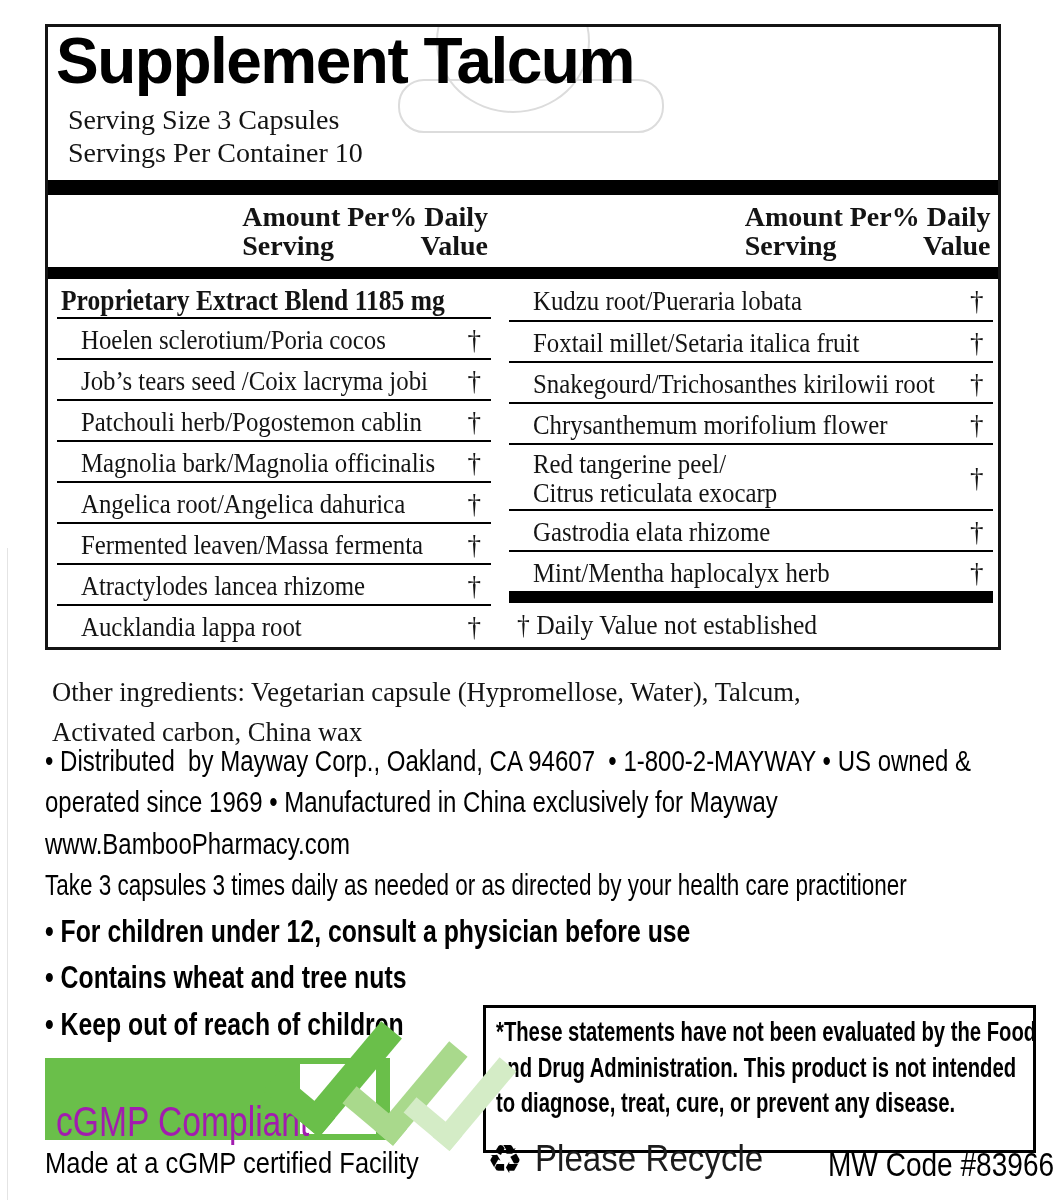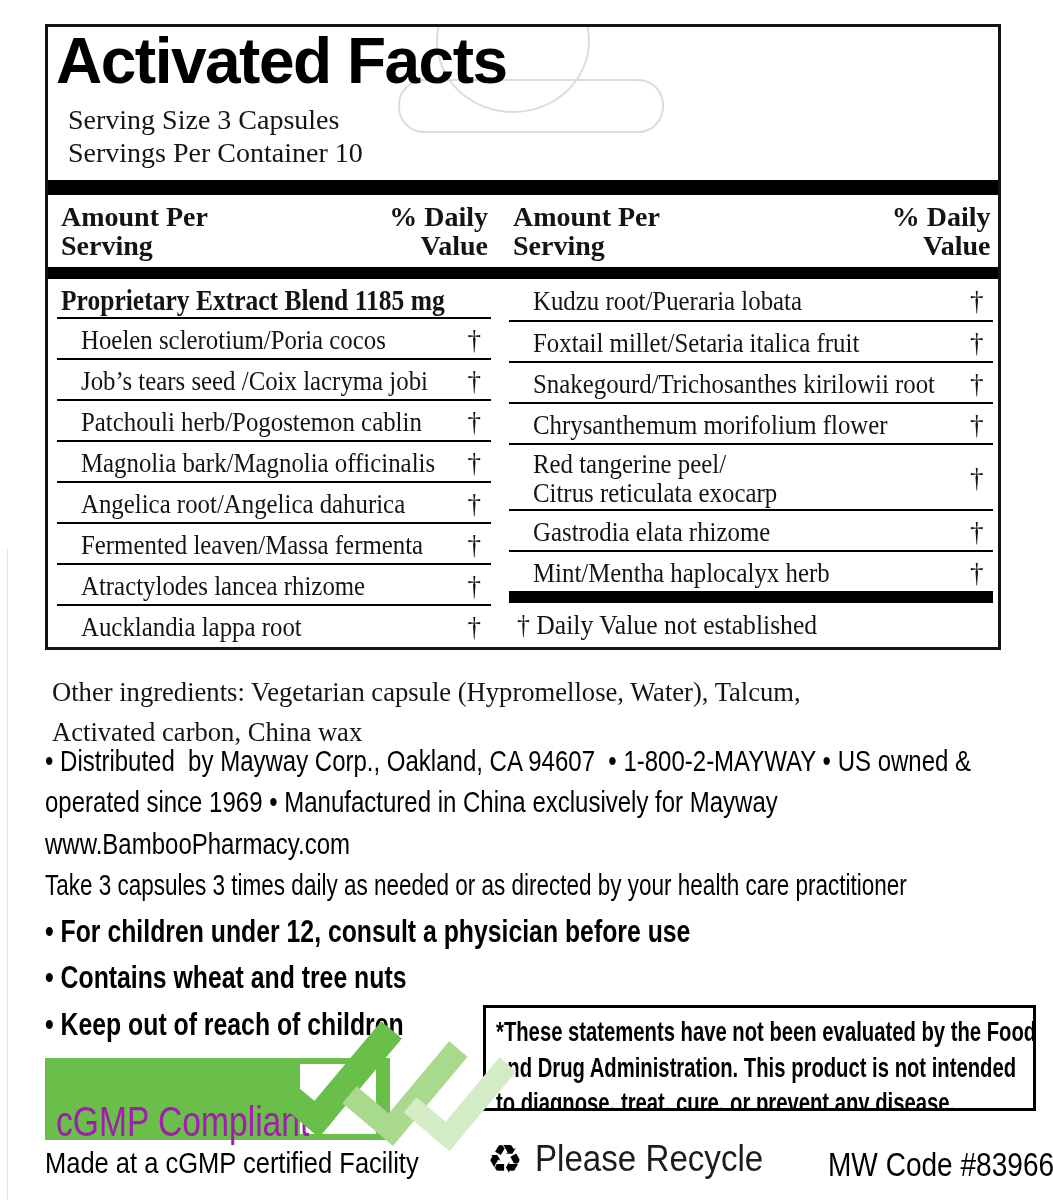--- a/index.html
+++ b/index.html
@@ -28,21 +28,21 @@
   }
   .serving{position:relative; z-index:1; margin:10px 12px 0 20px; font-size:28px; line-height:1.18;}
   .bar1{height:15px; background:#000; margin-top:11px;}
 
   .cols{display:flex; flex:1; min-height:0;}
   .col{display:flex; flex-direction:column; box-sizing:border-box;}
   .col-left{width:452px;}
   .vdiv{width:4px; background:#000;}
   .col-right{flex:1;}
   .col-head{
-    display:flex; justify-content:space-between; padding:8px 12px 2px 13px;
+    display:flex; justify-content:flex-end; padding:8px 12px 2px 13px;
     font-weight:bold; font-size:28px; line-height:1.02;
   }
   .col-head .ch-r{text-align:right;}
   .bar2{height:12px; background:#000; margin-top:5px;}
   .rows{display:flex; flex-direction:column; margin:0 9px; flex:1;}
   .row{
     display:flex; justify-content:space-between; align-items:center;
     border-top:2px solid #000; min-height:41px; box-sizing:border-box;
     padding:5px 4px 0 24px; font-size:27px; line-height:1.1;
   }
@@ -63,21 +63,21 @@
   .c80{transform:scaleX(0.80);} .c75{transform:scaleX(0.75);}
 
   .other-ing{position:absolute; left:52px; top:672px; font-size:28px; line-height:1.42;}
   .dist{position:absolute; left:45px; top:740px; font-size:30px; line-height:1.38; color:#000;}
   .directions{position:absolute; left:45px; top:868px; font-size:30px; color:#000;}
   .warning{position:absolute; left:45px; font-size:31px; font-weight:bold; color:#000;}
   .w0{top:914px;} .w1{top:960px;} .w2{top:1007px;}
 
   
   .disclaimer{
-    position:absolute; left:483px; top:1005px; width:553px; height:106px;
+    position:absolute; left:483px; top:1005px; width:553px; height:148px;
     border:3px solid #000; box-sizing:border-box; padding:7px 0 0 10px; overflow:hidden;
     font-size:27px; font-weight:bold; line-height:1.32; color:#000;
   }
 
   
   .cgmp-strip{position:absolute; left:45px; top:1058px; width:345px; height:82px; background:var(--green);}
   .cgmp-white{position:absolute; left:300px; top:1064px; width:76px; height:70px; background:#fff;}
   .cgmp-text{
     position:absolute; left:56px; top:1098px; z-index:3; color:#a21caf;
     font-family:"Liberation Sans", sans-serif; font-weight:normal; font-size:42px;
@@ -101,21 +101,21 @@
 </head>
 <body>
 
 <div class="canvas">
   <div class="cutmark"></div>
 
   <div class="facts-box">
     <div class="watermark cap1"></div>
     <div class="watermark cap2"></div>
 
-    <div class="title">Activated Facts</div>
+    <div class="title">Supplement Talcum</div>
     <div class="serving">
       <div>Serving Size 3 Capsules</div>
       <div>Servings Per Container 10</div>
     </div>
     <div class="bar1"></div>
 
     <div class="cols">
 
       <div class="col col-left">
         <div class="col-head">

